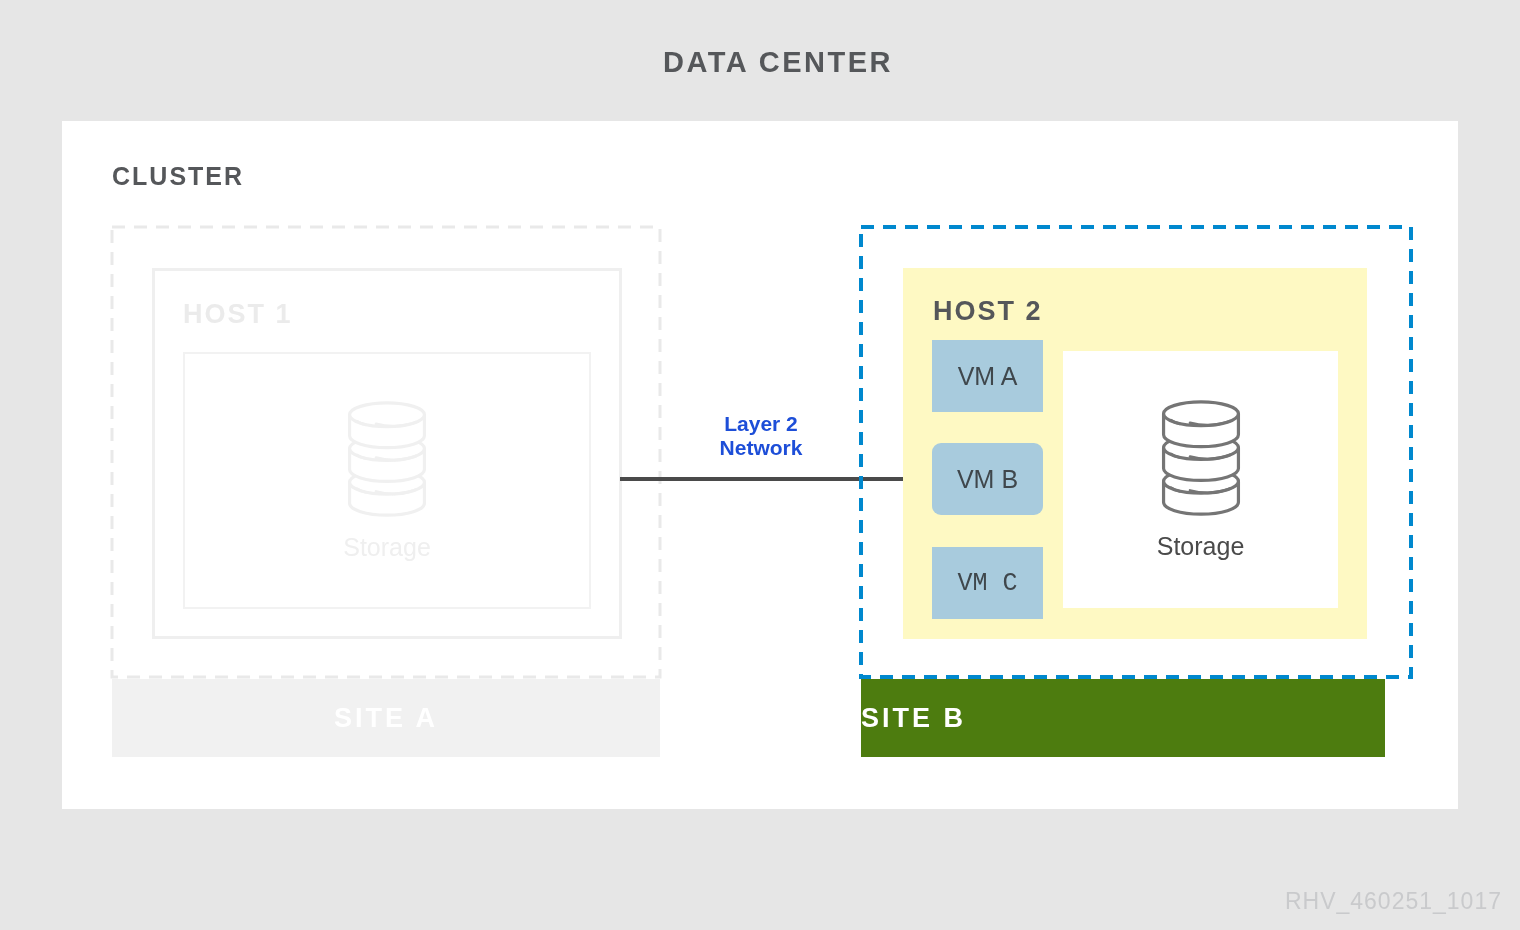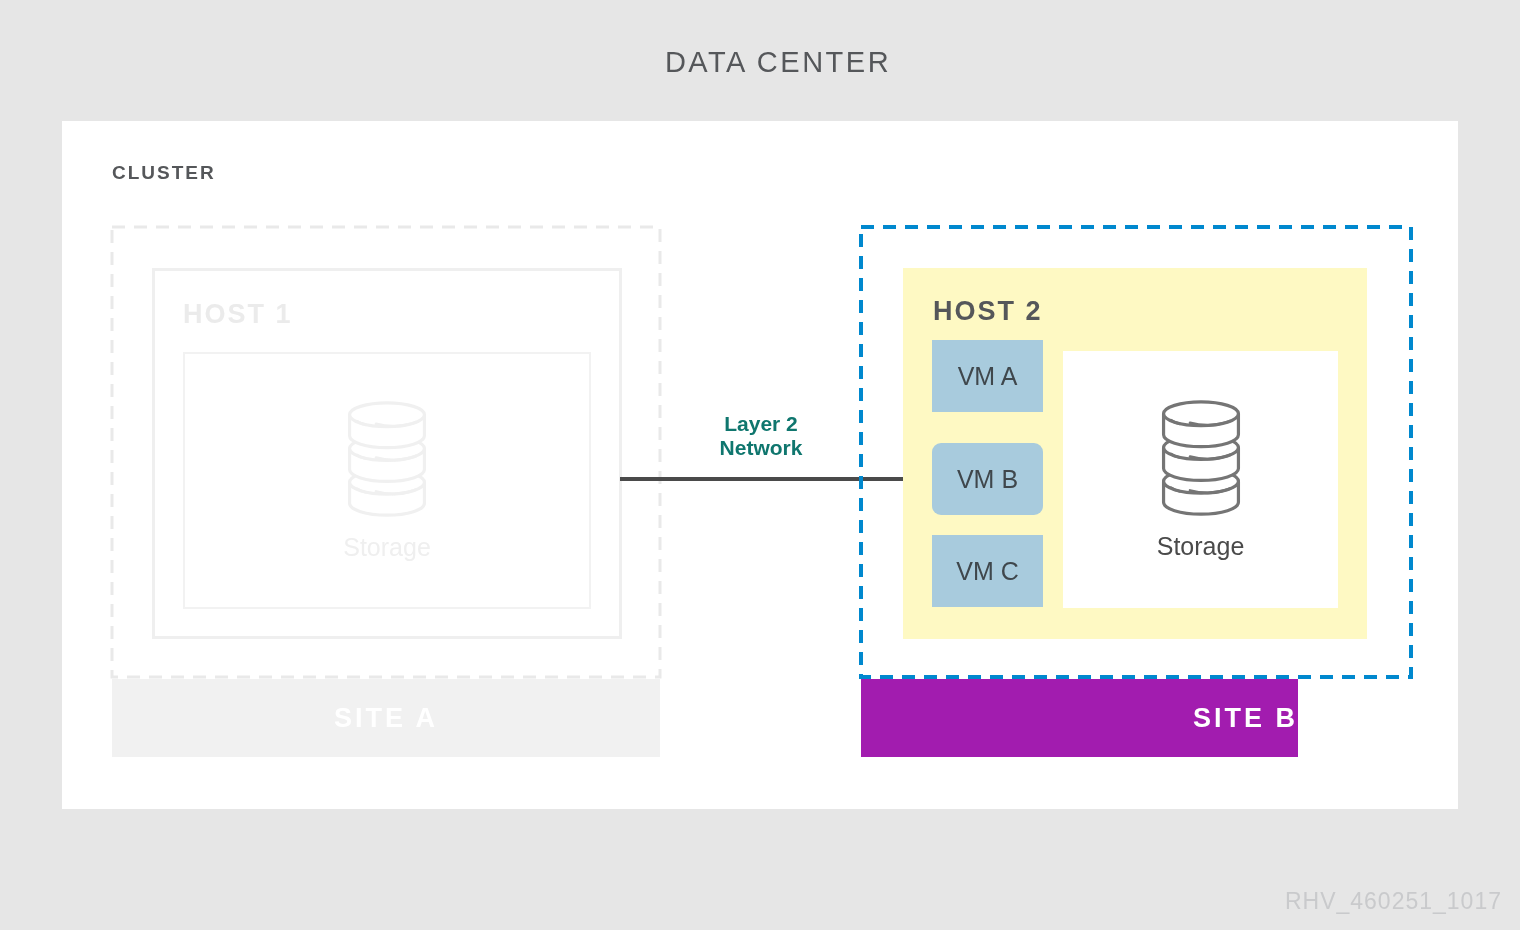--- a/index.html
+++ b/index.html
@@ -13,35 +13,35 @@
     width: 1520px;
     height: 930px;
     background: #e6e6e6;
     overflow: hidden;
   }
   .diagram-title {
     position: absolute;
     left: 0; right: 0; top: 46px;
     text-align: center;
     font-size: 29px;
-    font-weight: normal;
+    font-weight: bold;
     letter-spacing: 2.5px;
     color: #55575a;
     padding-left: 36px;
   }
   .container {
     position: absolute;
     left: 62px; top: 121px;
     width: 1396px; height: 688px;
     background: #ffffff;
   }
   .cluster-label {
     position: absolute;
     left: 112px; top: 162px;
-    font-size: 19px;
+    font-size: 25px;
     font-weight: bold;
     letter-spacing: 2px;
     color: #55575a;
   }
   .dashed-rect { position: absolute; }
 
   
   .host1-box {
     position: absolute;
     left: 152px; top: 268px;
@@ -91,21 +91,21 @@
   }
 
   
   .network-label {
     position: absolute;
     left: 641px; top: 412px;
     width: 240px;
     text-align: center;
     font-size: 21px;
     font-weight: bold;
-    color: #0f766e;
+    color: #1d4ed8;
     line-height: 1.15;
   }
   .network-line {
     position: absolute;
     left: 620px; top: 477px;
     width: 284px; height: 4px;
     background: #4a4a4a;
   }
 
   
@@ -129,45 +129,45 @@
     width: 111px; height: 72px;
     background: #a8cbdd;
     display: flex;
     align-items: center;
     justify-content: center;
     font-size: 25px;
     color: #3f474c;
   }
   .vm-a { top: 72px; }
   .vm-b { top: 175px; border-radius: 9px; }
-  .vm-c { top: 267px; }
+  .vm-c { top: 279px; font-family: Liberation Mono, monospace; }
   .storage-box-b {
     position: absolute;
     left: 160px; top: 83px;
     width: 275px; height: 257px;
     background: #ffffff;
     display: flex;
     flex-direction: column;
     align-items: center;
     justify-content: center;
   }
   .storage-icon-b { color: #757575; }
   .storage-label-b {
     margin-top: 14px;
     font-size: 25px;
     color: #4a4a4a;
   }
   .site-b-bar {
     position: absolute;
     left: 861px; top: 679px;
-    width: 437px; height: 78px;
-    background: #a21caf;
-    display: flex;
-    align-items: center;
-    justify-content: flex-end;
+    width: 524px; height: 78px;
+    background: #4d7c0f;
+    display: flex;
+    align-items: center;
+    justify-content: flex-start;
   }
   .site-b-label {
     font-size: 27px;
     font-weight: bold;
     letter-spacing: 3px;
     color: #ffffff;
   }
 
   .watermark {
     position: absolute;

